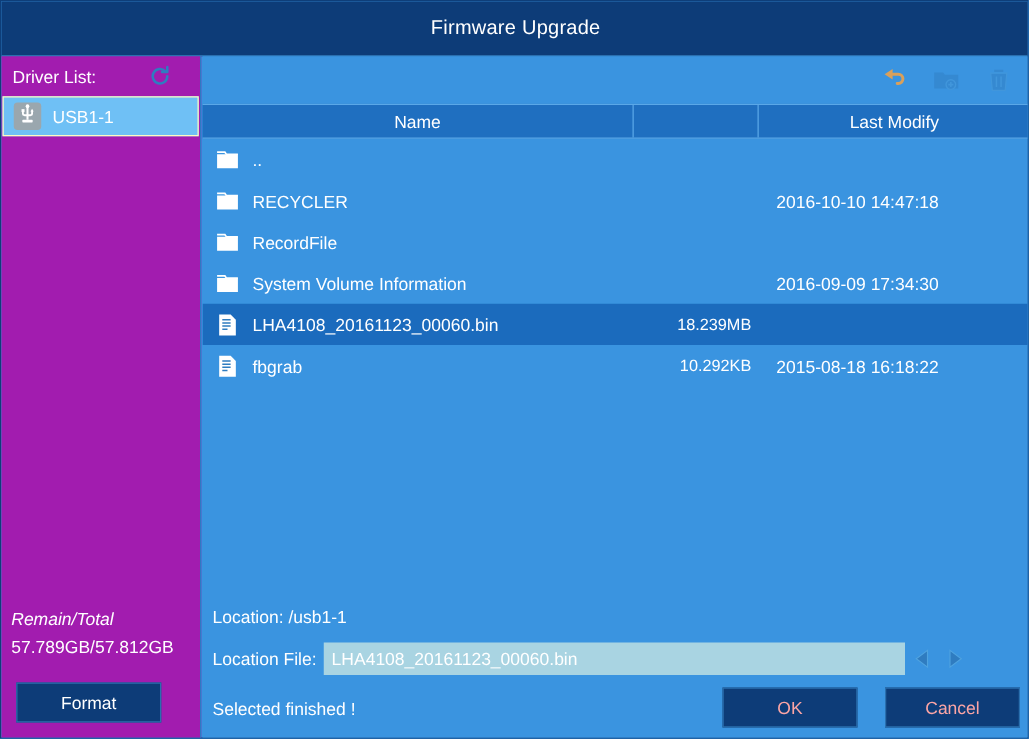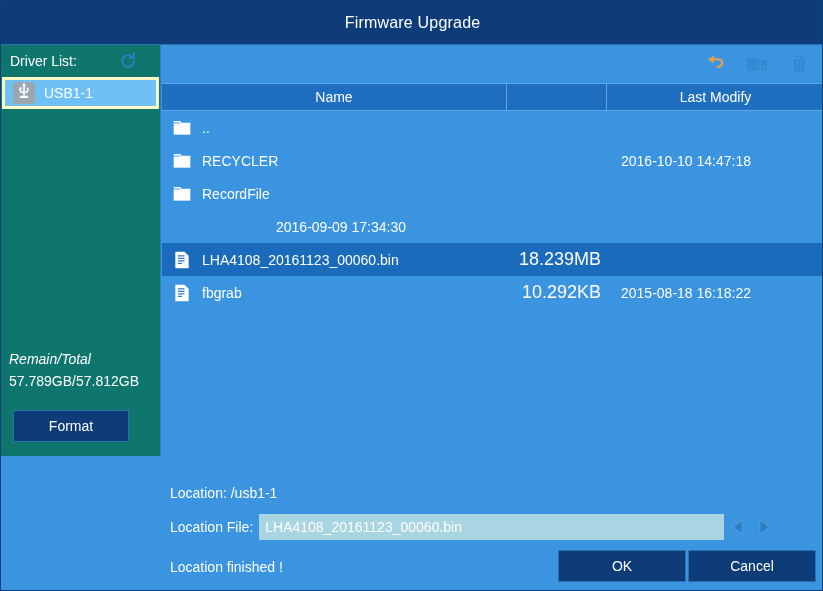--- a/index.html
+++ b/index.html
@@ -35,22 +35,22 @@
   .titlebar .title {
     color: #ffffff;
     font-size: 16px;
     letter-spacing: .2px;
   }
 
   
   .sidebar {
     position: absolute;
     left: 0; top: 44px;
-    width: 160px; height: 411px;
-    background: #0f766e;
+    width: 160px; height: 547px;
+    background: #a21caf;
     border-right: 1px solid #2a7cc4;
   }
   .driver-head {
     position: relative;
     height: 32px;
     display: flex;
     align-items: center;
     padding-left: 9px;
   }
   .driver-head .label {
@@ -65,21 +65,21 @@
   }
 
   .driver-item {
     position: relative;
     height: 32px;
     margin: 0 1px;
     background: #6fc0f5;
     display: flex;
     align-items: center;
     padding-left: 8px;
-    border: 3px solid #fef9c3;
+    border: 1px solid #fef9c3;
     cursor: pointer;
   }
   .driver-item .usb-icon {
     width: 22px; height: 22px;
     background: #9aa7ae;
     border-radius: 3px;
     margin-right: 9px;
     position: relative;
     flex: 0 0 auto;
   }
@@ -179,21 +179,21 @@
     color: #ffffff;
     font-size: 14px;
     white-space: nowrap;
     overflow: hidden;
   }
   .frow .c-size {
     width: 100px;
     text-align: right;
     padding-right: 6px;
     color: #ffffff;
-    font-size: 18px;
+    font-size: 13px;
   }
   .frow .c-mod {
     width: 217px;
     padding-left: 14px;
     color: #ffffff;
     font-size: 14px;
   }
   .ficon { width: 20px; height: 20px; margin-right: 10px; flex: 0 0 auto; }
 
   
@@ -245,24 +245,24 @@
     padding-left: 8px;
   }
   .status-row .status-text {
     color: #ffffff;
     font-size: 14px;
   }
   .ok-btn, .cancel-btn {
     position: absolute;
     top: 4px;
     height: 32px;
-    width: 128px;
+    width: 108px;
     background: #0d3c78;
     border: 1px solid #2a6fae;
-    color: #ffffff;
+    color: #fca5a5;
     font-size: 14px;
     font-family: "Liberation Sans", sans-serif;
     cursor: pointer;
   }
   .ok-btn { right: 138px; }
   .cancel-btn { right: 8px; }
 </style>
 </head>
 <body>
 
@@ -365,20 +365,27 @@
           <div class="c-name">
             <span class="ficon"><svg viewBox="0 0 24 24" width="20" height="20">
                 <path d="M2 4.5h7.5l1.4 2H22" fill="none" stroke="#ffffff" stroke-width="1.6"></path>
                 <path d="M2 6.5h20V20H2z" fill="#ffffff"></path>
               </svg></span>
             <span>RecordFile</span>
           </div>
           <div class="c-size"></div>
         </div>
         <div class="frow">
+          <div class="c-name">
+            <span class="ficon"><svg viewBox="0 0 24 24" width="20" height="20">
+                <path d="M2 4.5h7.5l1.4 2H22" fill="none" stroke="#ffffff" stroke-width="1.6"></path>
+                <path d="M2 6.5h20V20H2z" fill="#ffffff"></path>
+              </svg></span>
+            <span>System Volume Information</span>
+          </div>
           <div class="c-size"></div>
           <div class="c-mod">2016-09-09 17:34:30</div>
         </div>
         <div class="frow selected">
           <div class="c-name">
             <span class="ficon"><svg viewBox="0 0 24 24" width="20" height="20">
                 <path d="M4 2h11l5 5v15H4z" fill="#ffffff"></path>
                 <path d="M7 7h8M7 10h8M7 13h8M7 16h5" stroke="#2f7cc0" stroke-width="1.4"></path>
               </svg></span>
             <span>LHA4108_20161123_00060.bin</span>
@@ -412,20 +419,20 @@
           </svg>
         </span>
         <span class="navarrow">
           <svg viewBox="0 0 24 24" width="18" height="20">
             <polygon points="8,3 8,21 20,12" fill="#2f7cc0" stroke="#4fa3e0" stroke-width="1.2"></polygon>
           </svg>
         </span>
       </div>
 
       <div class="status-row">
-        <span class="status-text">Location finished !</span>
+        <span class="status-text">Selected finished !</span>
         <button class="ok-btn">OK</button>
         <button class="cancel-btn">Cancel</button>
       </div>
     </div>
 
   </div>
 </div>
 
 </body></html>

